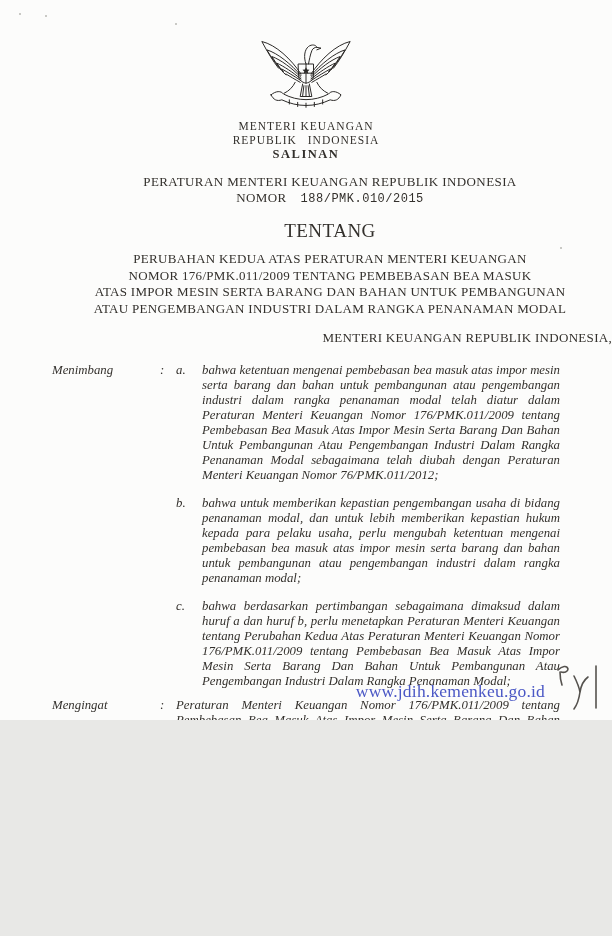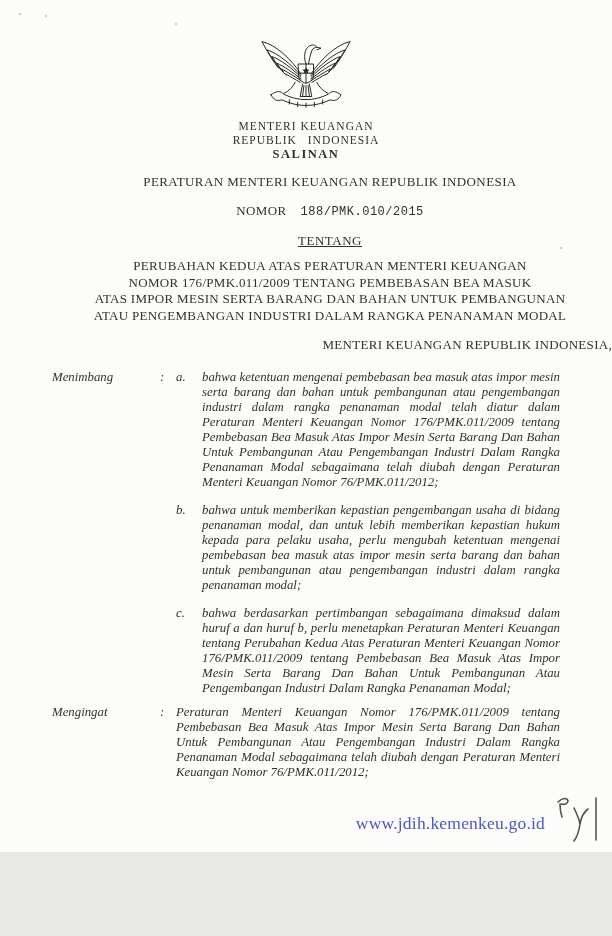--- a/index.html
+++ b/index.html
@@ -1,35 +1,35 @@
 <!DOCTYPE html>
 <html><head>
 <meta charset="utf-8">
 <style>
   html,body{margin:0;padding:0;background:#e8e8e6;}
   .page{
     position:relative;
-    width:612px;height:852px;
+    width:612px;height:720px;
     margin:0 auto;
     background:#fcfcfb;
     font-family:"Liberation Serif", serif;
     color:#33302c;
     overflow:hidden;
     box-sizing:border-box;
   }
   .header{ text-align:center; padding-top:32px; }
   .emblem{ display:inline-block; width:100px; height:84px; }
   .emblem svg{ width:100%; height:100%; }
   .ministry-line{ font-size:11.5px; letter-spacing:1px; line-height:13.5px; }
   .wide-words{ word-spacing:7px; }
   .salinan{ font-weight:bold; font-size:12.5px; letter-spacing:1.5px; margin-top:0; }
   .doc-heading{ margin-top:12px; font-size:13px; letter-spacing:.4px; line-height:15px;}
-  .nomor-line{ font-size:13px; letter-spacing:.4px; margin-top:14px;}
+  .nomor-line{ font-size:13px; letter-spacing:.4px; margin-top:1px;}
   .nomor-value{ font-family:"Liberation Mono", monospace; font-size:12px; letter-spacing:.5px; margin-left:14px;}
-  .tentang{ margin-top:14px; font-size:13px; letter-spacing:.5px;text-decoration:underline;}
+  .tentang{ margin-top:14px; font-size:19px; letter-spacing:.5px;}
   .subject{ margin-top:9px; font-size:13px; letter-spacing:.3px; line-height:16.5px;}
   .invocation{ margin-top:13px; font-size:13px; letter-spacing:.3px;}
   .authority{ margin-top:13px; font-size:13px; letter-spacing:.3px;text-align:right;}
   .clauses{ margin:17px 52px 0 52px; font-size:12.8px; line-height:15px;font-style:italic;}
   .clause-row{ display:flex; align-items:flex-start; }
   .clause-row + .clause-row{ margin-top:9px; }
   .clause-label{ width:108px; flex:0 0 108px; }
   .clause-colon{ width:16px; flex:0 0 16px; }
   .clause-body{ flex:1; }
   .item-row{ display:flex; align-items:flex-start; }

